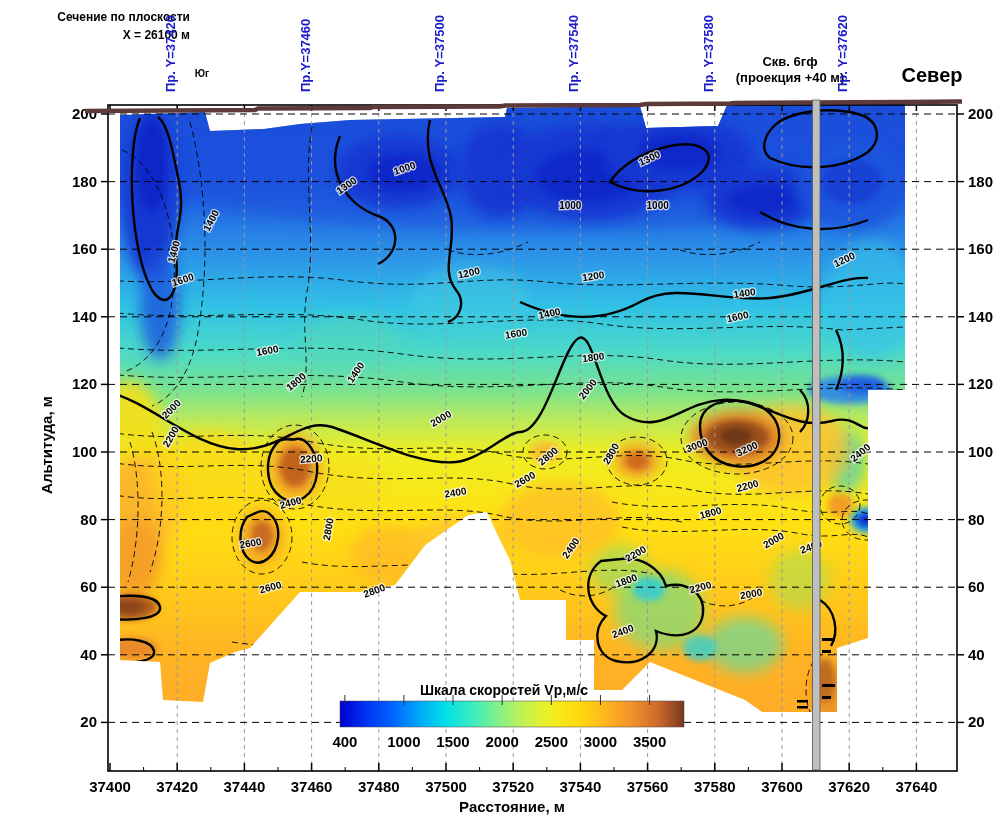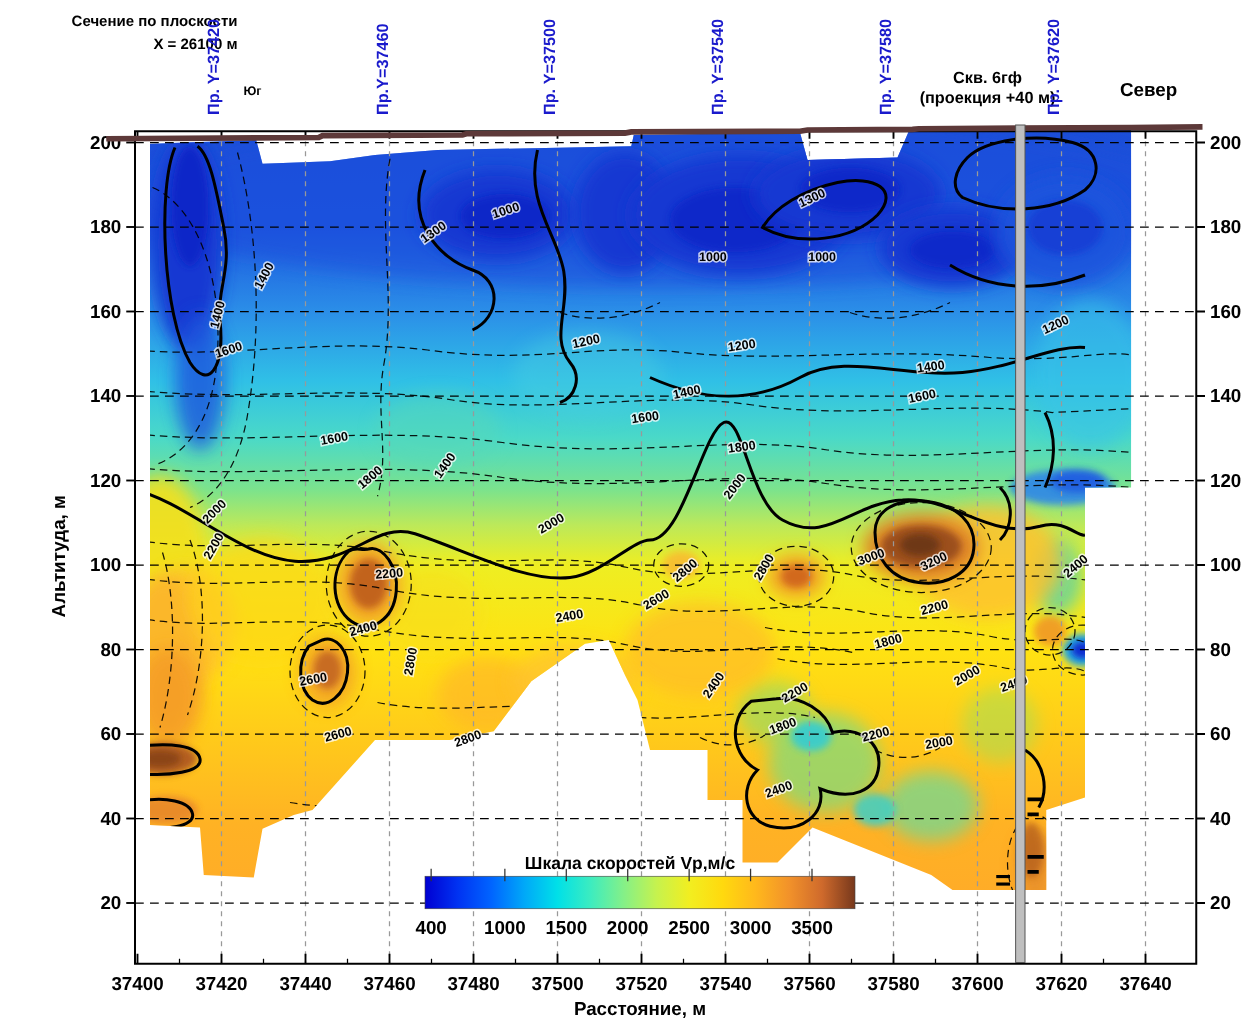--- a/index.html
+++ b/index.html
@@ -1,21 +1,21 @@
 <!DOCTYPE html>
 <html><head>
 <meta charset="utf-8">
 <style>
   html,body{margin:0;padding:0;background:#fff;}
   .stage{position:relative;width:994px;height:822px;background:#fff;overflow:hidden;
          font-family:"Liberation Sans",sans-serif;}
   .hdr{position:absolute;color:#000;font-weight:bold;}
   .title{left:6px;top:8px;width:184px;text-align:right;font-size:12px;line-height:18px;}
   .south{left:172px;top:68px;width:60px;text-align:center;font-size:10px;}
-  .north{left:896px;top:64px;width:72px;font-size:15px;}
+  .north{left:896px;top:64px;width:72px;text-align:center;font-size:20px;}
   .well{left:706px;top:54px;width:168px;text-align:center;font-size:13px;line-height:16px;}
   .plabel{position:absolute;top:92px;font-size:13px;font-weight:bold;white-space:nowrap;
           transform:rotate(-90deg);transform-origin:0 0;}
   svg{position:absolute;left:0;top:0;}
   svg text{font-family:"Liberation Sans",sans-serif;font-weight:bold;fill:#000;}
   .clab{font-size:10px;paint-order:stroke;stroke:rgba(255,255,255,.75);stroke-width:2.5px;}
   .tick-label{font-size:15px;}
   .ax-title{font-size:15px;}
   .cb-title{font-size:14px;}
   .cb-label{font-size:15px;}

